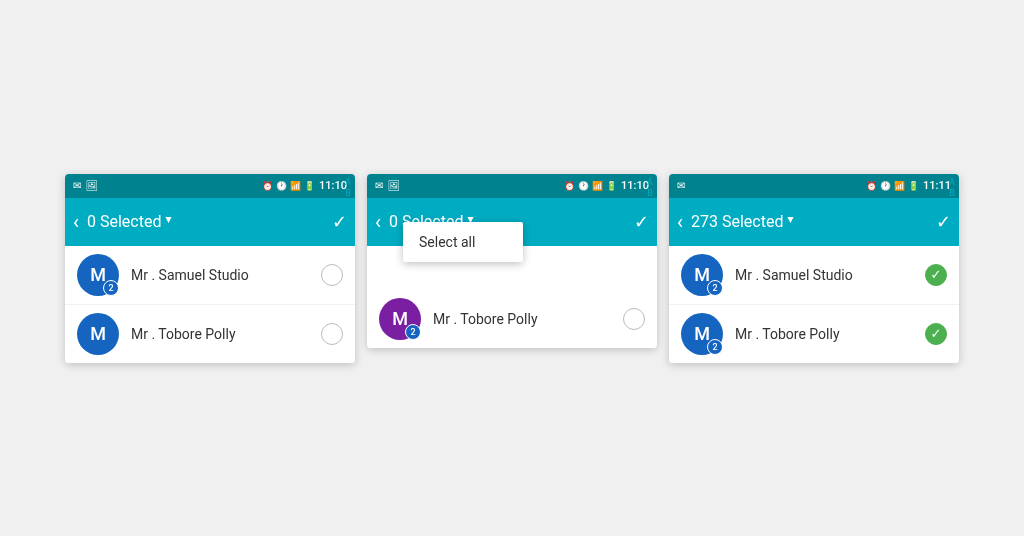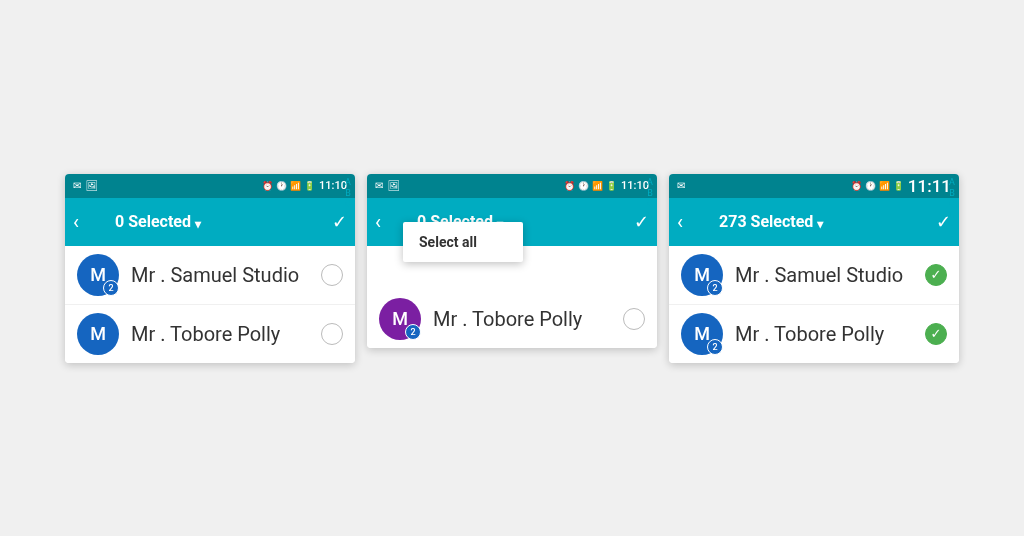--- a/index.html
+++ b/index.html
@@ -60,26 +60,25 @@
     }
     .toolbar-back {
       color: white;
       font-size: 20px;
       margin-right: 8px;
       cursor: pointer;
     }
     .toolbar-title {
       color: white;
       font-size: 16px;
-      font-weight: 700;
-      display: flex;
-      align-items: flex-end;
+      font-weight: 400;
+      display: flex;
+      align-items: flex-start;
       gap: 4px;
       flex: 1;
-      margin-left: 28px;
     }
     .dropdown-arrow {
       font-size: 12px;
     }
     .toolbar-check {
       color: white;
       font-size: 18px;
       margin-left: auto;
     }
     .contact-list {
@@ -121,21 +120,21 @@
       width: 16px;
       height: 16px;
       border-radius: 50%;
       display: flex;
       align-items: center;
       justify-content: center;
       border: 1px solid white;
     }
     .contact-name {
       flex: 1;
-      font-size: 20px;
+      font-size: 14px;
       color: #333;
     }
     .check-circle {
       width: 22px;
       height: 22px;
       border-radius: 50%;
       border: 1.5px solid #bbb;
       display: flex;
       align-items: center;
       justify-content: center;
@@ -172,21 +171,20 @@
     
     .dropdown-overlay {
       position: absolute;
       top: 48px;
       left: 36px;
       background: white;
       box-shadow: 0 2px 8px rgba(0,0,0,0.25);
       border-radius: 2px;
       z-index: 100;
       min-width: 120px;
-      font-weight: bold;
     }
     .dropdown-item {
       padding: 12px 16px;
       font-size: 14px;
       color: #333;
       cursor: pointer;
     }
   </style>
 </head>
 <body>
@@ -288,21 +286,21 @@
   <div class="phone-screen">
     <div class="status-bar">
       <div class="status-bar-left">
         <span class="status-icon">✉</span>
       </div>
       <div class="status-bar-right">
         <span style="font-size:9px;">⏰</span>
         <span style="font-size:9px;">🕐</span>
         <span style="font-size:9px;">📶</span>
         <span style="font-size:9px;">🔋</span>
-        <span style="font-size:17px; color:white; font-weight:500;">11:11</span>
+        <span style="font-size:11px; color:white; font-weight:500;">11:11</span>
       </div>
     </div>
     <div class="toolbar">
       <span class="toolbar-back">‹</span>
       <span class="toolbar-title">
         <span>273 Selected</span>
         <span class="dropdown-arrow">▾</span>
       </span>
       <span class="toolbar-check">✓</span>
     </div>

